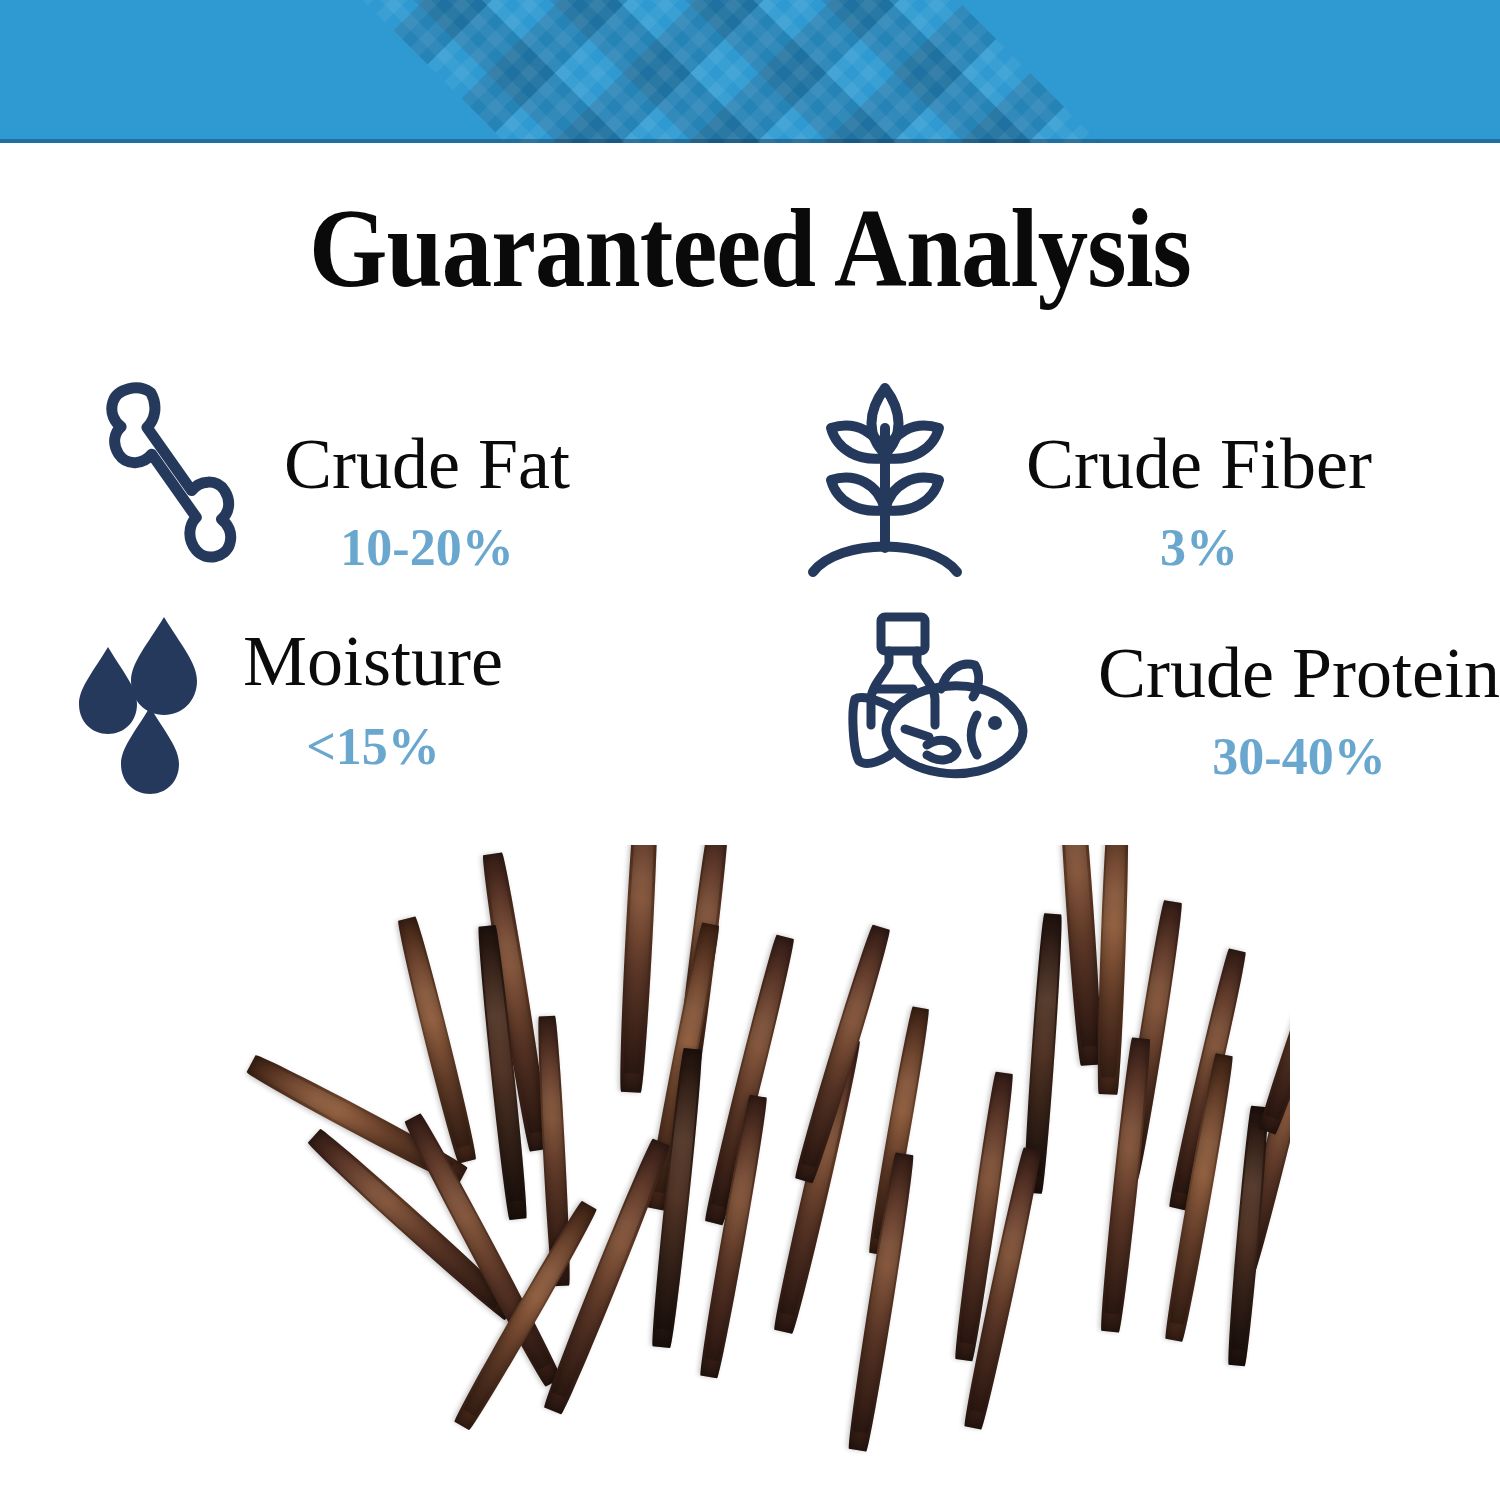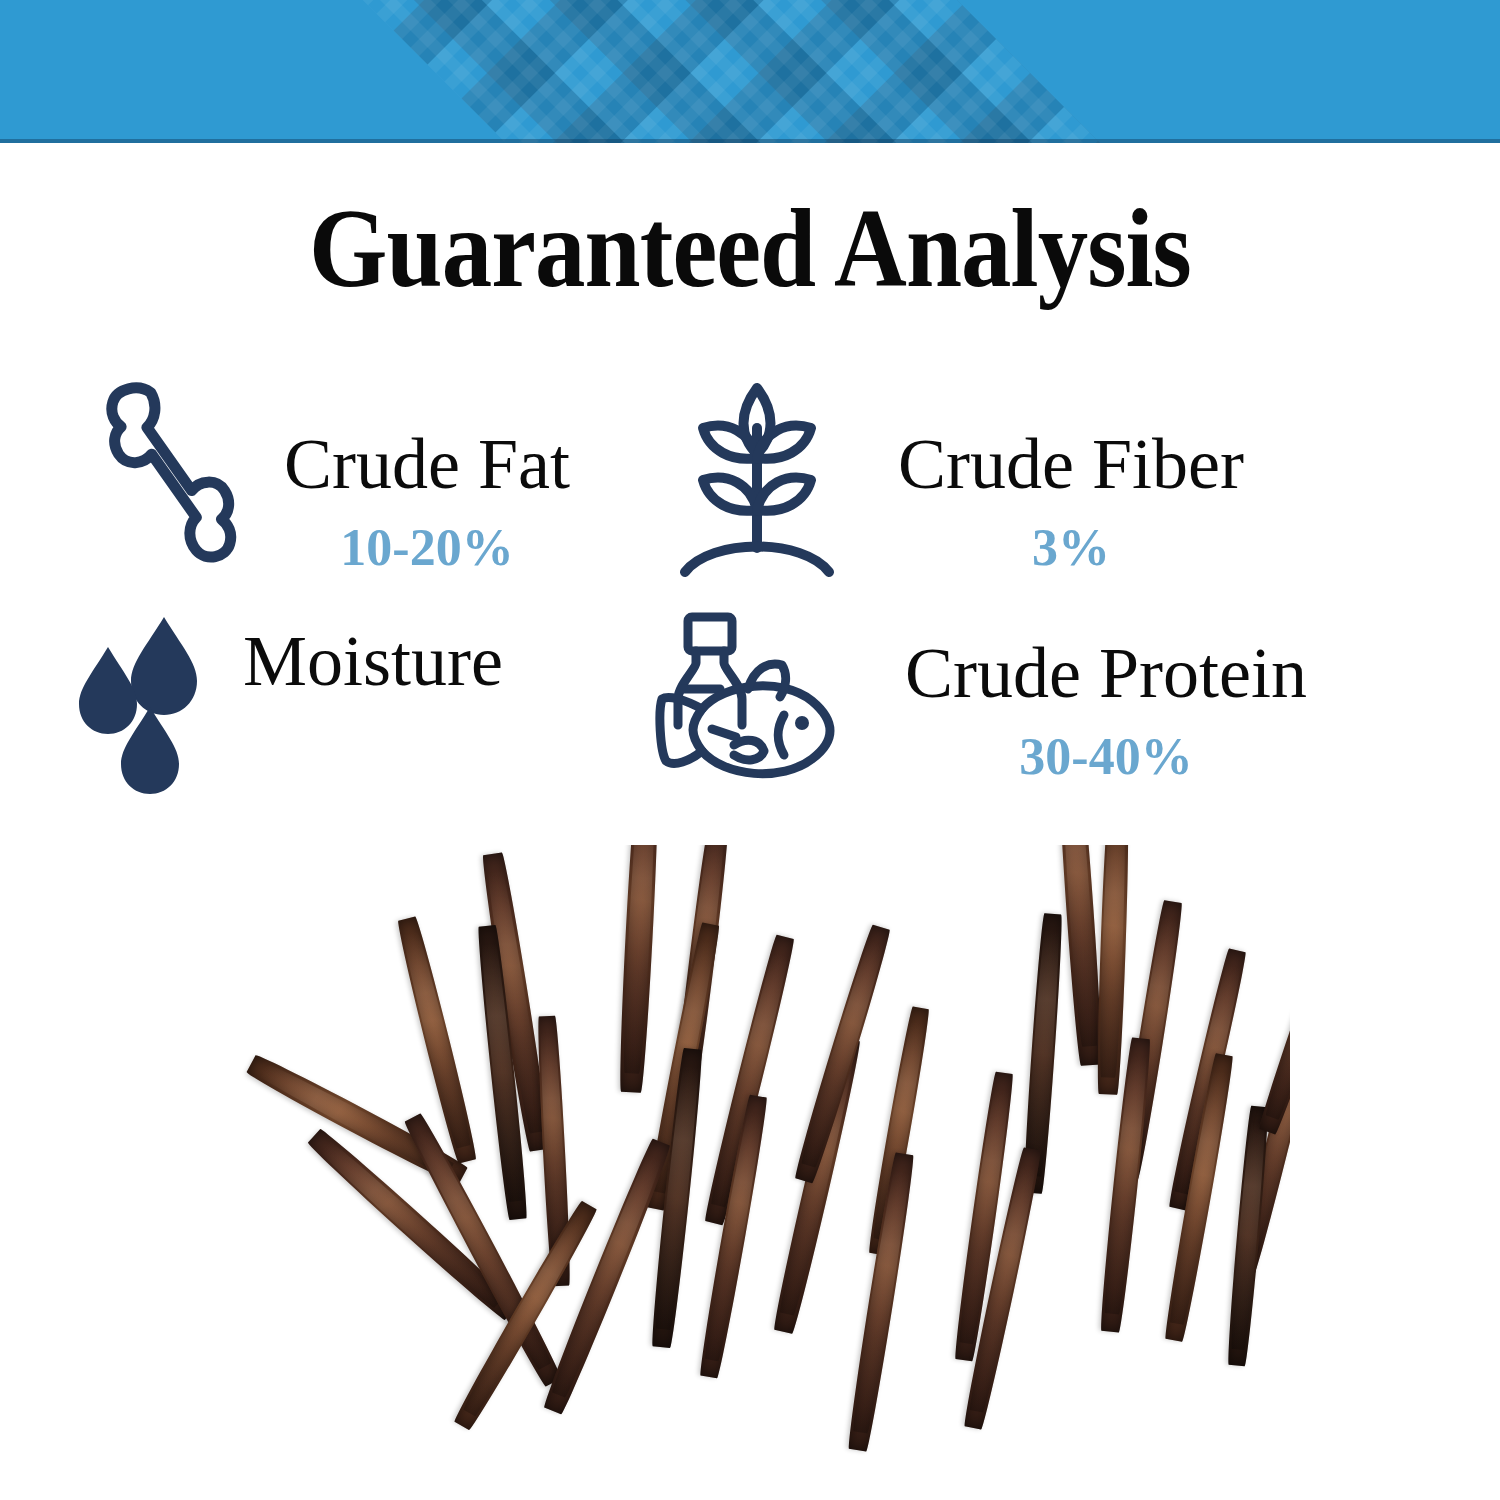--- a/index.html
+++ b/index.html
@@ -94,29 +94,29 @@
     line-height:1.0;
     color:#6aa7cf;
     white-space:nowrap;
   }
 
   
   #cell-fat      { padding-left:100px; padding-top:5px; }
   #cell-fat .stat-text{ margin-left:24px; margin-top:58px; }
   #cell-fat .stat-value{ margin-top:22px; }
 
-  #cell-fiber    { padding-left:25px; padding-top:5px; }
+  #cell-fiber    { padding-left:25px; padding-top:5px;justify-content:center; }
   #cell-fiber .stat-text{ margin-left:48px; margin-top:58px; }
   #cell-fiber .stat-value{ margin-top:22px; }
 
   #cell-moisture { padding-left:71px; padding-top:-5px; }
   #cell-moisture .stat-text{ margin-left:22px; margin-top:20px; }
   #cell-moisture .stat-value{ margin-top:24px; }
 
-  #cell-protein  { padding-left:10px; padding-top:0px; }
+  #cell-protein  { padding-left:10px; padding-top:0px;justify-content:flex-end; }
   #cell-protein .stat-text{ margin-left:40px; margin-top:32px; }
   #cell-protein .stat-value{ margin-top:22px; }
 
   
   #product-photo{
     position:absolute;
     left:215px;top:845px;
     width:1075px;height:655px;
     overflow:hidden;
   }
@@ -213,20 +213,21 @@
           <path d="M93 12 C 76 40, 60 58, 60 76 C 60 96, 75 110, 93 110 C 111 110, 126 96, 126 76 C 126 58, 110 40, 93 12 Z"></path>
 
           <path d="M37 42 C 22 67, 8 83, 8 99 C 8 117, 21 129, 37 129 C 53 129, 66 117, 66 99 C 66 83, 52 67, 37 42 Z"></path>
 
           <path d="M79 102 C 64 127, 50 143, 50 159 C 50 177, 63 189, 79 189 C 95 189, 108 177, 108 159 C 108 143, 94 127, 79 102 Z"></path>
         </g>
       </svg>
     </div>
     <div class="stat-text">
       <div class="stat-label">Moisture</div>
+      <div class="stat-value">&lt;15%</div>
     </div>
   </div>
 
   <div class="stat-cell" id="cell-protein">
     <div class="stat-icon">
       <svg width="215" height="195" viewBox="0 0 215 195" aria-hidden="true">
         <g fill="none" stroke="#24395b" stroke-width="9" stroke-linecap="round" stroke-linejoin="round">
 
           <rect x="38" y="12" width="44" height="34" rx="4"></rect>
 

